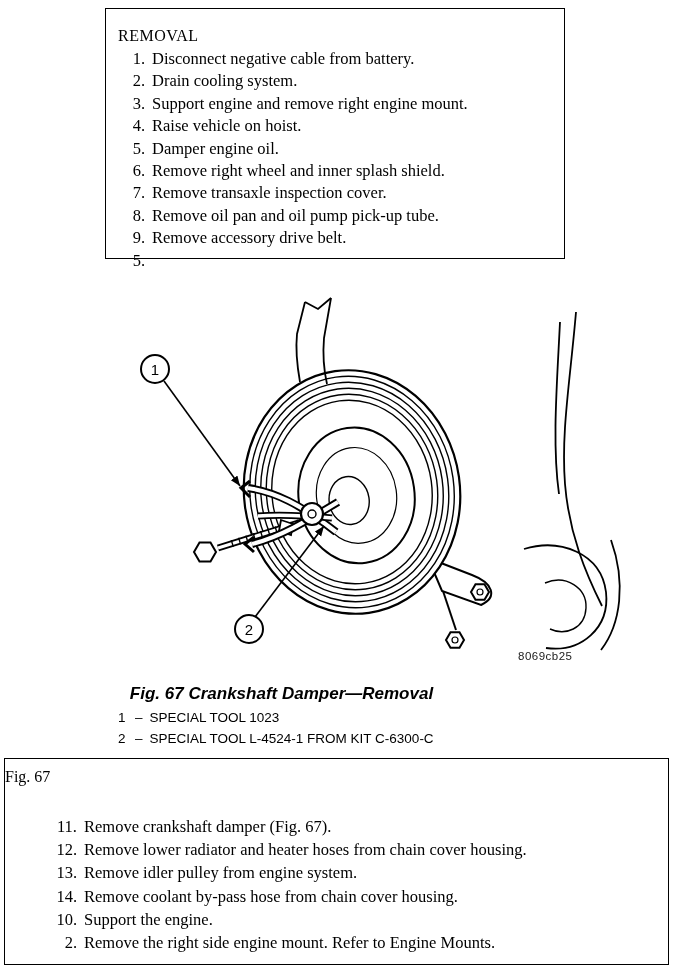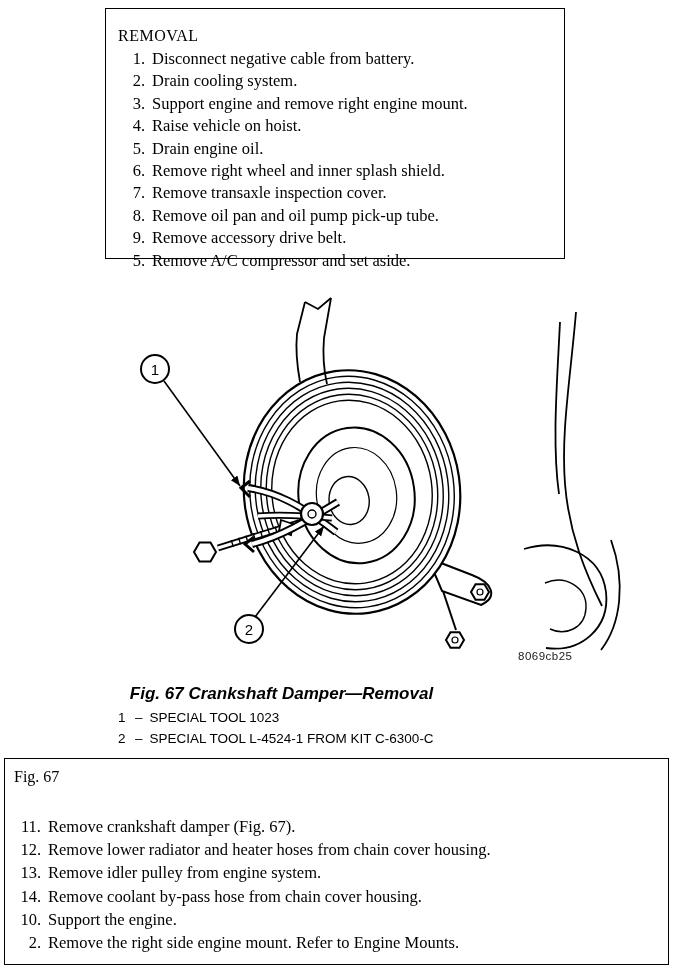--- a/index.html
+++ b/index.html
@@ -12,27 +12,27 @@
     font-family:"Liberation Serif", serif;
     overflow:hidden;
   }
   
   .proc-box {
     position:absolute;
     border:1px solid #000;
     background:#fff;
   }
   .box-top { left:105px; top:8px; width:460px; height:251px; padding:16px 10px 8px 12px; }
-  .box-bottom { left:4px; top:758px; width:665px; height:207px; padding:7px 10px 8px 9px; }
+  .box-bottom { left:4px; top:758px; width:665px; height:207px; padding:7px 10px 8px 0; }
   .box-title { font-size:16px; line-height:21px; }
   .box-top .box-title { letter-spacing:0.5px; }
   .steps { margin-top:2px; }
   .box-bottom .steps { margin-top:28px; }
   .step { display:flex; font-size:16.5px; line-height:22.4px; }
-  .box-bottom .step { line-height:23.2px; }
+  .box-bottom .step { line-height:23.2px;margin-left:45px; }
   .step .num { flex:none; width:27px; text-align:right; }
   .step .text { margin-left:7px; }
   
   .figure-wrap { position:absolute; left:0; top:292px; width:676px; height:390px; }
   .fig-caption {
     position:absolute; left:0; top:684px; width:563px;
     text-align:center;
     font-family:"Liberation Sans", sans-serif;
     font-style:italic; font-weight:bold; font-size:17px;
   }
@@ -67,41 +67,40 @@
       <div class="step">
           <span class="num">3.</span>
           <span class="text">Support engine and remove right engine mount.</span>
         </div>
       <div class="step">
           <span class="num">4.</span>
           <span class="text">Raise vehicle on hoist.</span>
         </div>
       <div class="step">
           <span class="num">5.</span>
-          <span class="text">Drain engine oil.</span>
+          <span class="text">Damper engine oil.</span>
         </div>
       <div class="step">
           <span class="num">6.</span>
           <span class="text">Remove right wheel and inner splash shield.</span>
         </div>
       <div class="step">
           <span class="num">7.</span>
           <span class="text">Remove transaxle inspection cover.</span>
         </div>
       <div class="step">
           <span class="num">8.</span>
           <span class="text">Remove oil pan and oil pump pick-up tube.</span>
         </div>
       <div class="step">
           <span class="num">9.</span>
           <span class="text">Remove accessory drive belt.</span>
         </div>
       <div class="step">
           <span class="num">5.</span>
-          <span class="text">Remove A/C compressor and set aside.</span>
         </div>
     </div>
   </div>
 
   <div class="figure-wrap">
     <svg width="676" height="390" viewBox="0 0 676 390">
       <defs>
         <marker id="arrow" markerWidth="12" markerHeight="10" refX="10" refY="4" orient="auto" markerUnits="userSpaceOnUse">
           <path d="M0,0 L10,4 L0,8 Z" fill="#000"></path>
         </marker>

